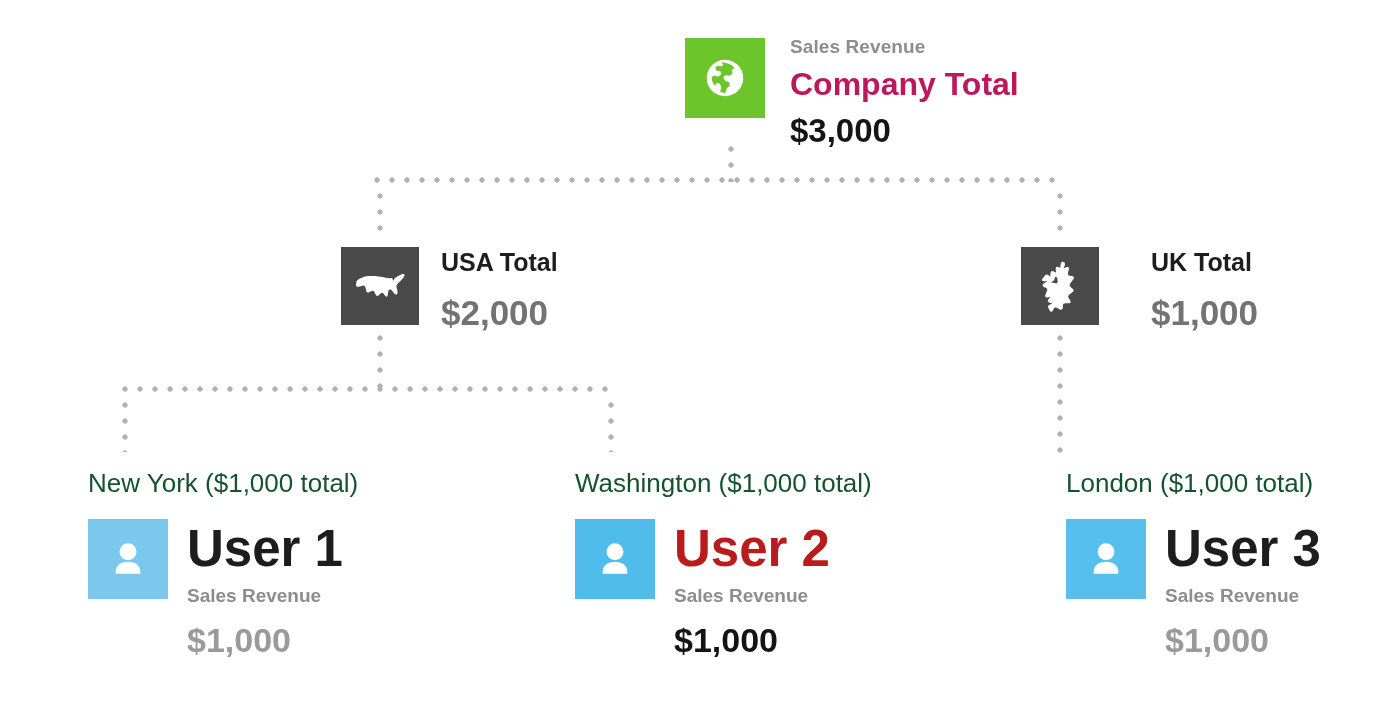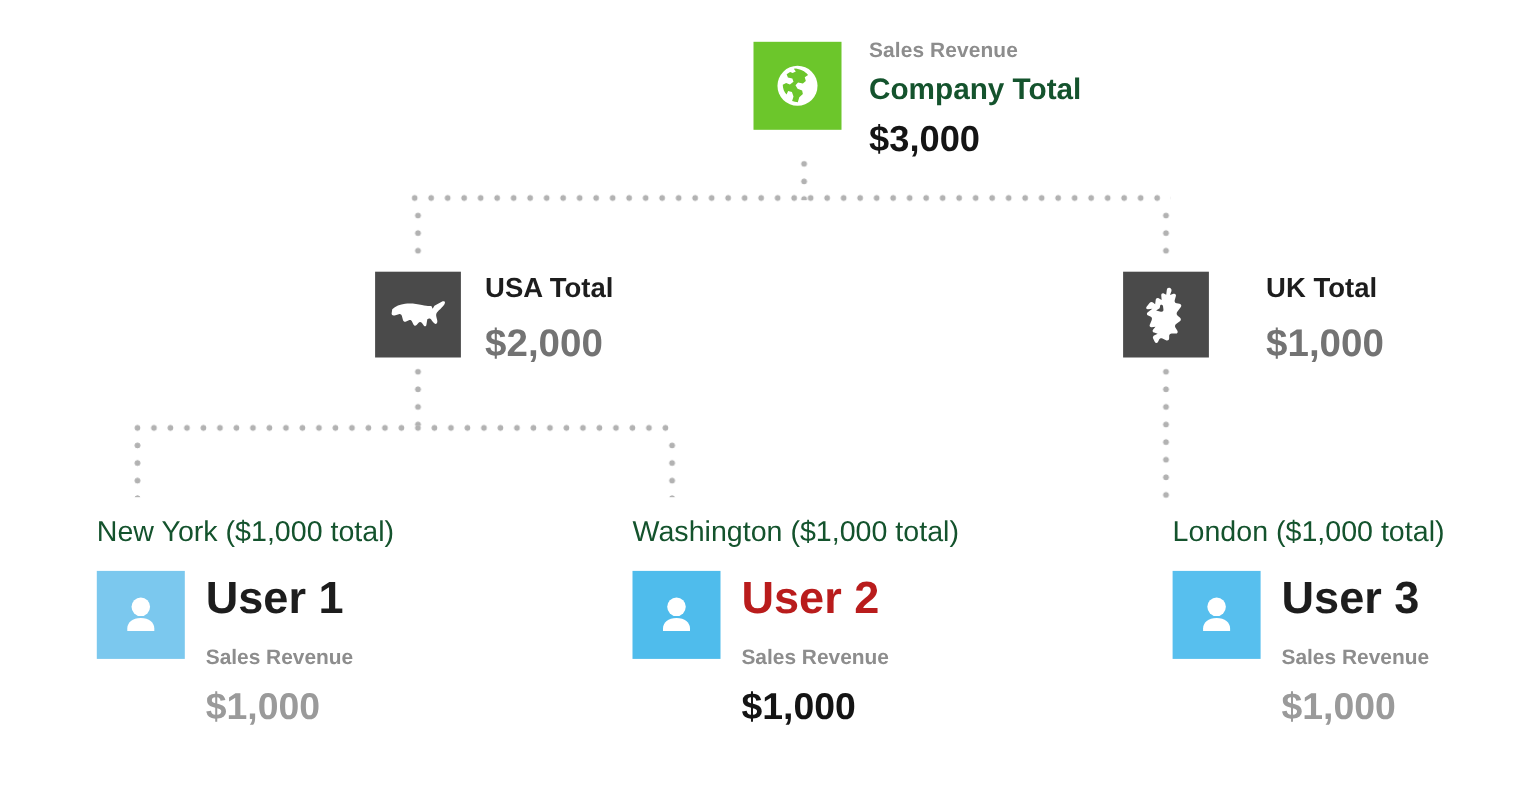--- a/index.html
+++ b/index.html
@@ -69,23 +69,23 @@
   .kicker {
     font-size: 19px;
     font-weight: bold;
     color: #8d8d8d;
     letter-spacing: .1px;
     line-height: 1;
     margin-bottom: 12px;
     white-space: nowrap;
   }
   .title-lg {
-    font-size: 27px;
-    font-weight: bold;
-    color: #14532d;
+    font-size: 32px;
+    font-weight: bold;
+    color: #be185d;
     line-height: 1;
     margin-bottom: 14px;
     white-space: nowrap;
   }
   .amount-lg {
     font-size: 33px;
     font-weight: bold;
     color: #141414;
     line-height: 1;
     white-space: nowrap;
@@ -122,25 +122,25 @@
     font-weight: normal;
     color: #14532d;
     line-height: 1;
     white-space: nowrap;
     margin-bottom: 23px;
   }
   .user-row { display: flex; align-items: flex-start; }
   .user-row .icon-box { width: 80px; height: 80px; }
   .user-text { margin-left: 19px; margin-top: 4px; }
   .user-name {
-    font-size: 41px;
-    font-weight: bold;
-    line-height: 1;
-    white-space: nowrap;
-    margin-bottom: 25px;
+    font-size: 51px;
+    font-weight: bold;
+    line-height: 1;
+    white-space: nowrap;
+    margin-bottom: 12px;
   }
   .user-kicker {
     font-size: 19px;
     font-weight: bold;
     line-height: 1;
     white-space: nowrap;
     margin-bottom: 18px;
   }
   .user-amount {
     font-size: 34px;

